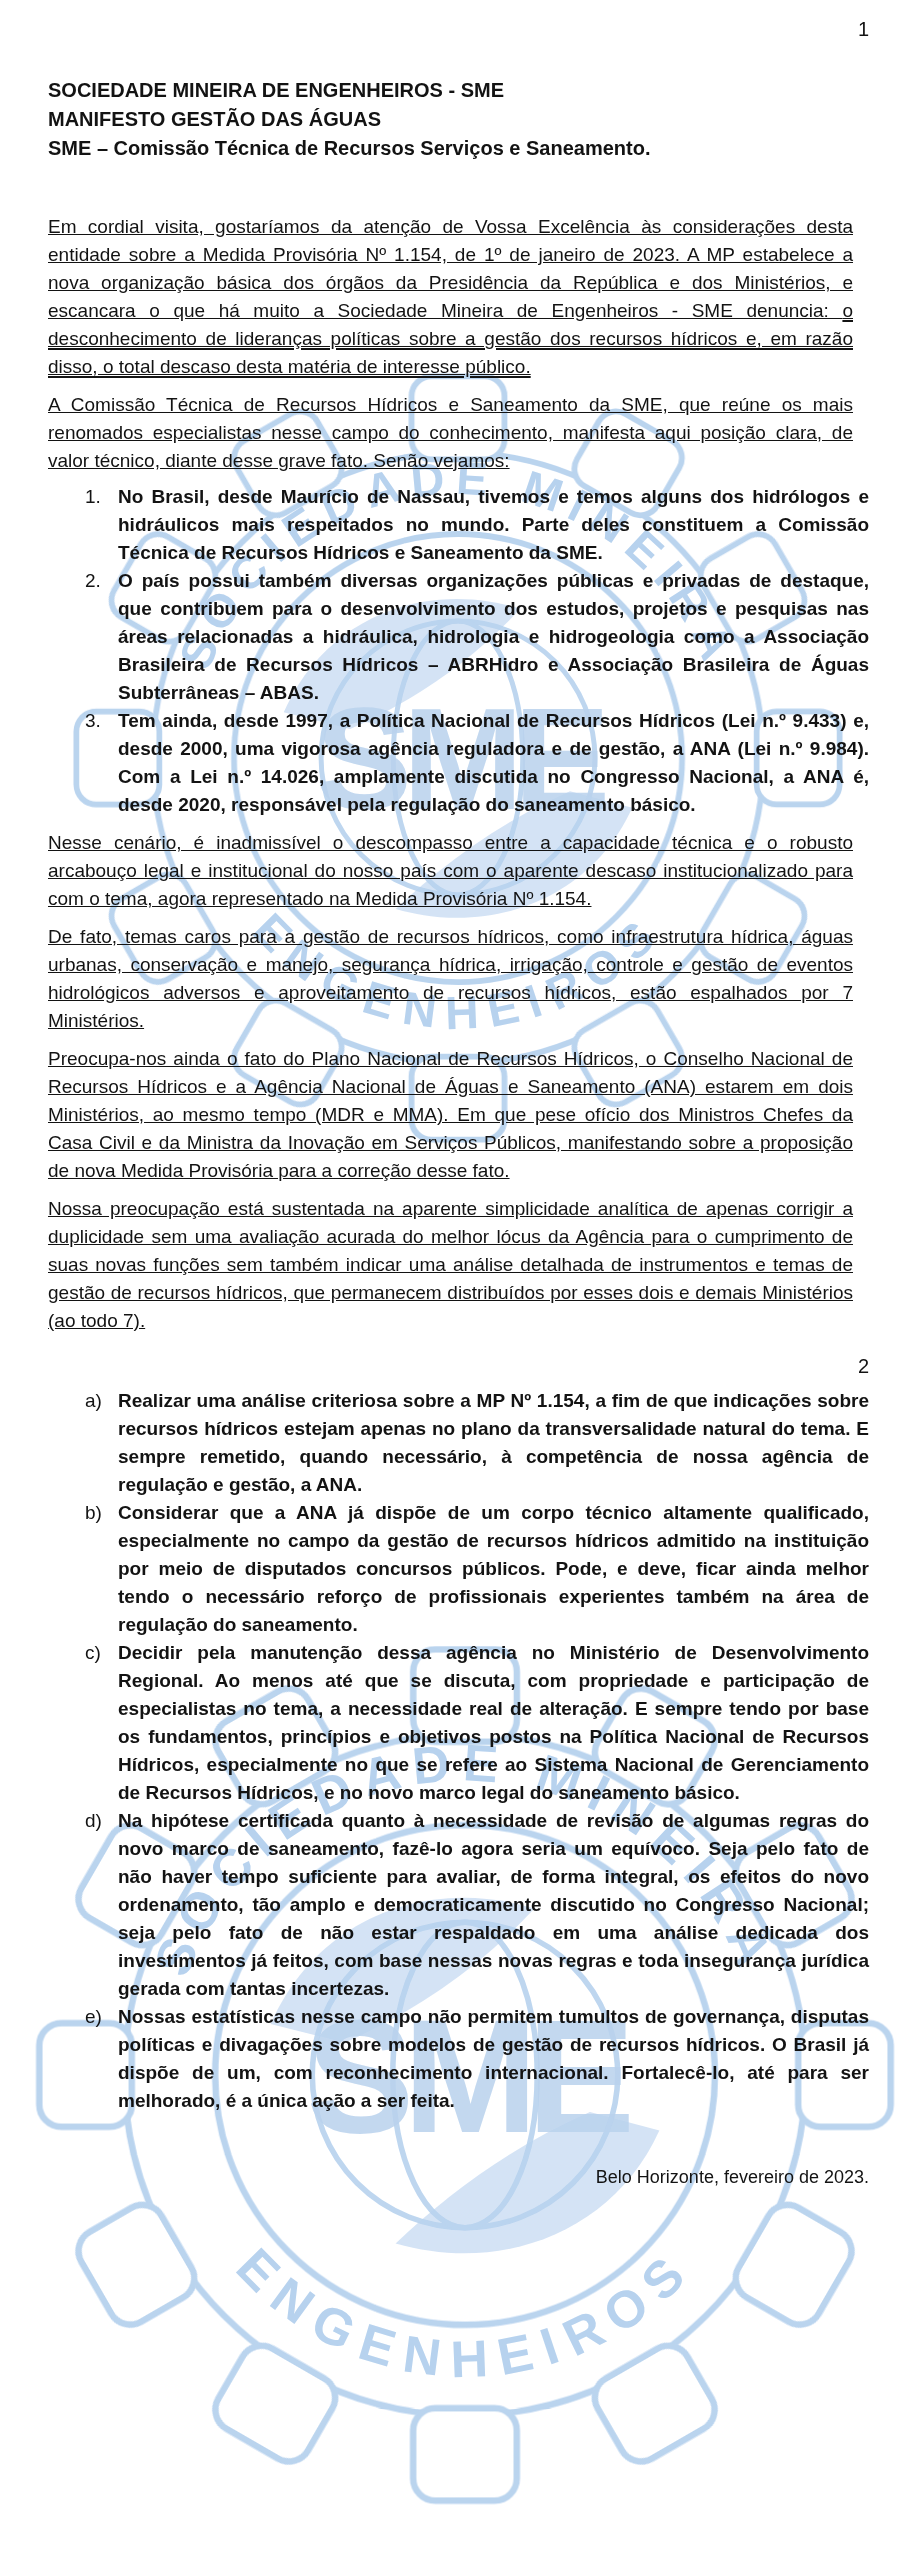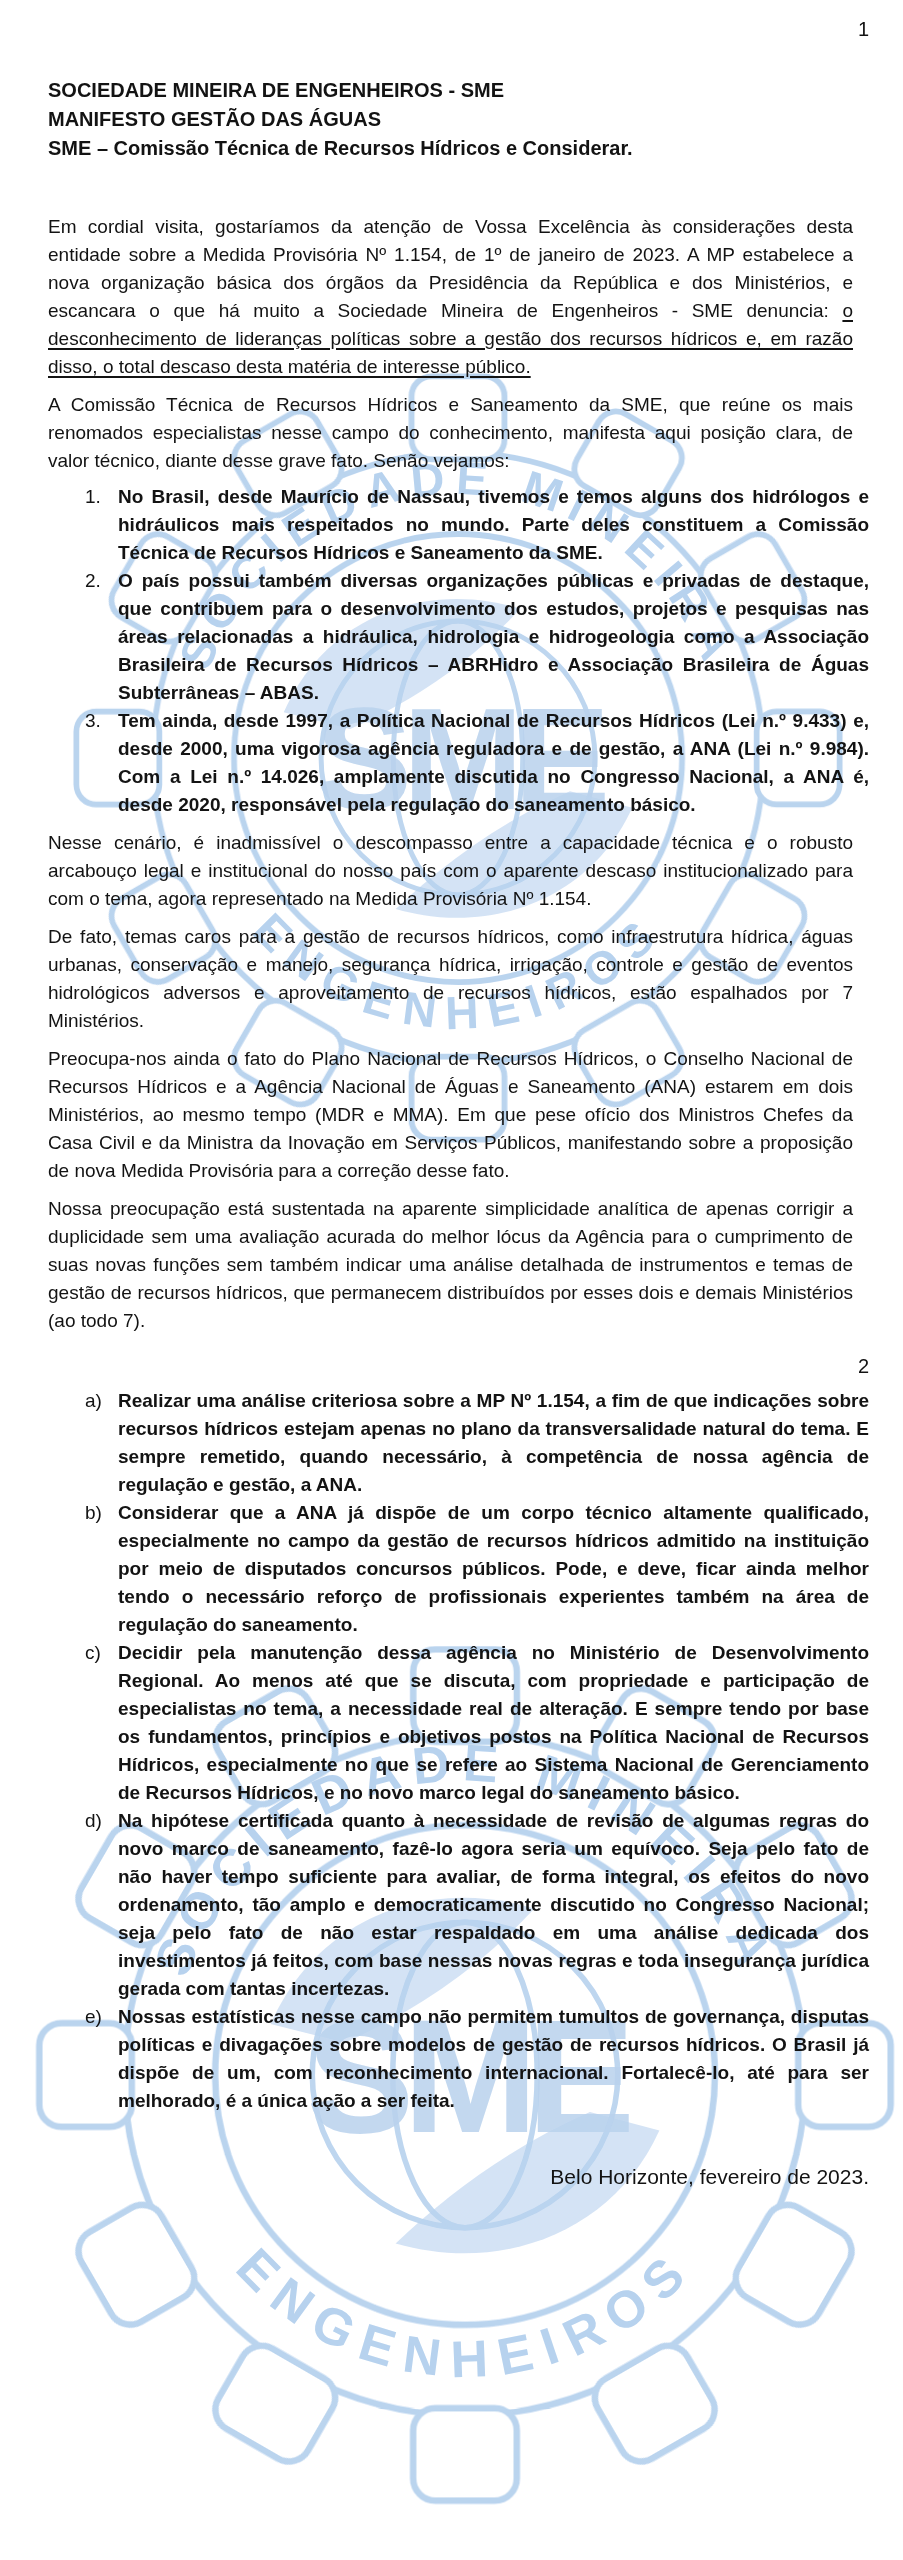--- a/index.html
+++ b/index.html
@@ -16,29 +16,29 @@
   #wm-page1{left:68px;top:368px;width:780px;height:780px;}
   #wm-page2{left:30px;top:1640px;width:870px;height:870px;}
 
   
   .content{position:relative;z-index:1;padding:0 34px 0 48px;}
   .pagenum{font-size:20px;line-height:26px;text-align:right;padding-top:16px;}
   .pagenum2{font-size:20px;line-height:26px;text-align:right;margin-top:18px;}
   .title{margin-top:34px;text-align:left;font-weight:bold;font-size:20px;line-height:29px;}
   .title div{white-space:nowrap;}
   p.body, .li .tx{font-size:19px;line-height:28px;text-align:justify;}
-  p.body{margin:10px 16px 0 0;}
+  p.body{margin:10px 16px 0 0;text-decoration:underline;}
   p.first{margin-top:50px;}
   .ul-seg{text-decoration:underline;text-decoration-thickness:2px;text-underline-offset:3px;}
   .list{margin:8px 0 0 37px;}
   .li{display:flex;}
   .li .mk{flex:0 0 33px;font-size:19px;line-height:28px;}
   .li .tx{flex:1;font-weight:bold;}
   p.isso{margin-top:36px;}
-  .dateline{margin-top:48px;font-size:21px;line-height:28px;text-align:right;}
+  .dateline{margin-top:48px;font-size:18px;line-height:28px;text-align:right;}
 </style>
 </head>
 <body>
 
 <div class="page">
 
   <div class="wm" id="wm-page1">
     <svg viewBox="-470 -470 940 940" xmlns="http://www.w3.org/2000/svg">
       <defs>
         <path id="wmTop1" d="M -318 0 A 318 318 0 0 1 318 0"></path>
@@ -122,21 +122,21 @@
     </svg>
   </div>
 
   <div class="content">
 
     <div class="pagenum">1</div>
 
     <div class="title">
       <div>SOCIEDADE MINEIRA DE ENGENHEIROS - SME</div>
       <div>MANIFESTO GESTÃO DAS ÁGUAS</div>
-      <div>SME – Comissão Técnica de Recursos Hídricos e Considerar.</div>
+      <div>SME – Comissão Técnica de Recursos Serviços e Saneamento.</div>
     </div>
 
     <p class="body first"><span>Em cordial visita, gostaríamos da atenção de Vossa Excelência às considerações desta entidade sobre a Medida Provisória Nº 1.154, de 1º de janeiro de 2023. A MP estabelece a nova organização básica dos órgãos da Presidência da República e dos Ministérios, e escancara o que há muito a Sociedade Mineira de Engenheiros - SME denuncia: </span><span class="ul-seg">o desconhecimento de lideranças políticas sobre a gestão dos recursos hídricos e, em razão disso, o total descaso desta matéria de interesse público.</span></p>
 
     <p class="body">A Comissão Técnica de Recursos Hídricos e Saneamento da SME, que reúne os mais renomados especialistas nesse campo do conhecimento, manifesta aqui posição clara, de valor técnico, diante desse grave fato. Senão vejamos:</p>
 
     <div class="list">
       <div class="li">
         <span class="mk">1.</span>
         <span class="tx">No Brasil, desde Maurício de Nassau, tivemos e temos alguns dos hidrólogos e hidráulicos mais respeitados no mundo. Parte deles constituem a Comissão Técnica de Recursos Hídricos e Saneamento da SME.</span>

